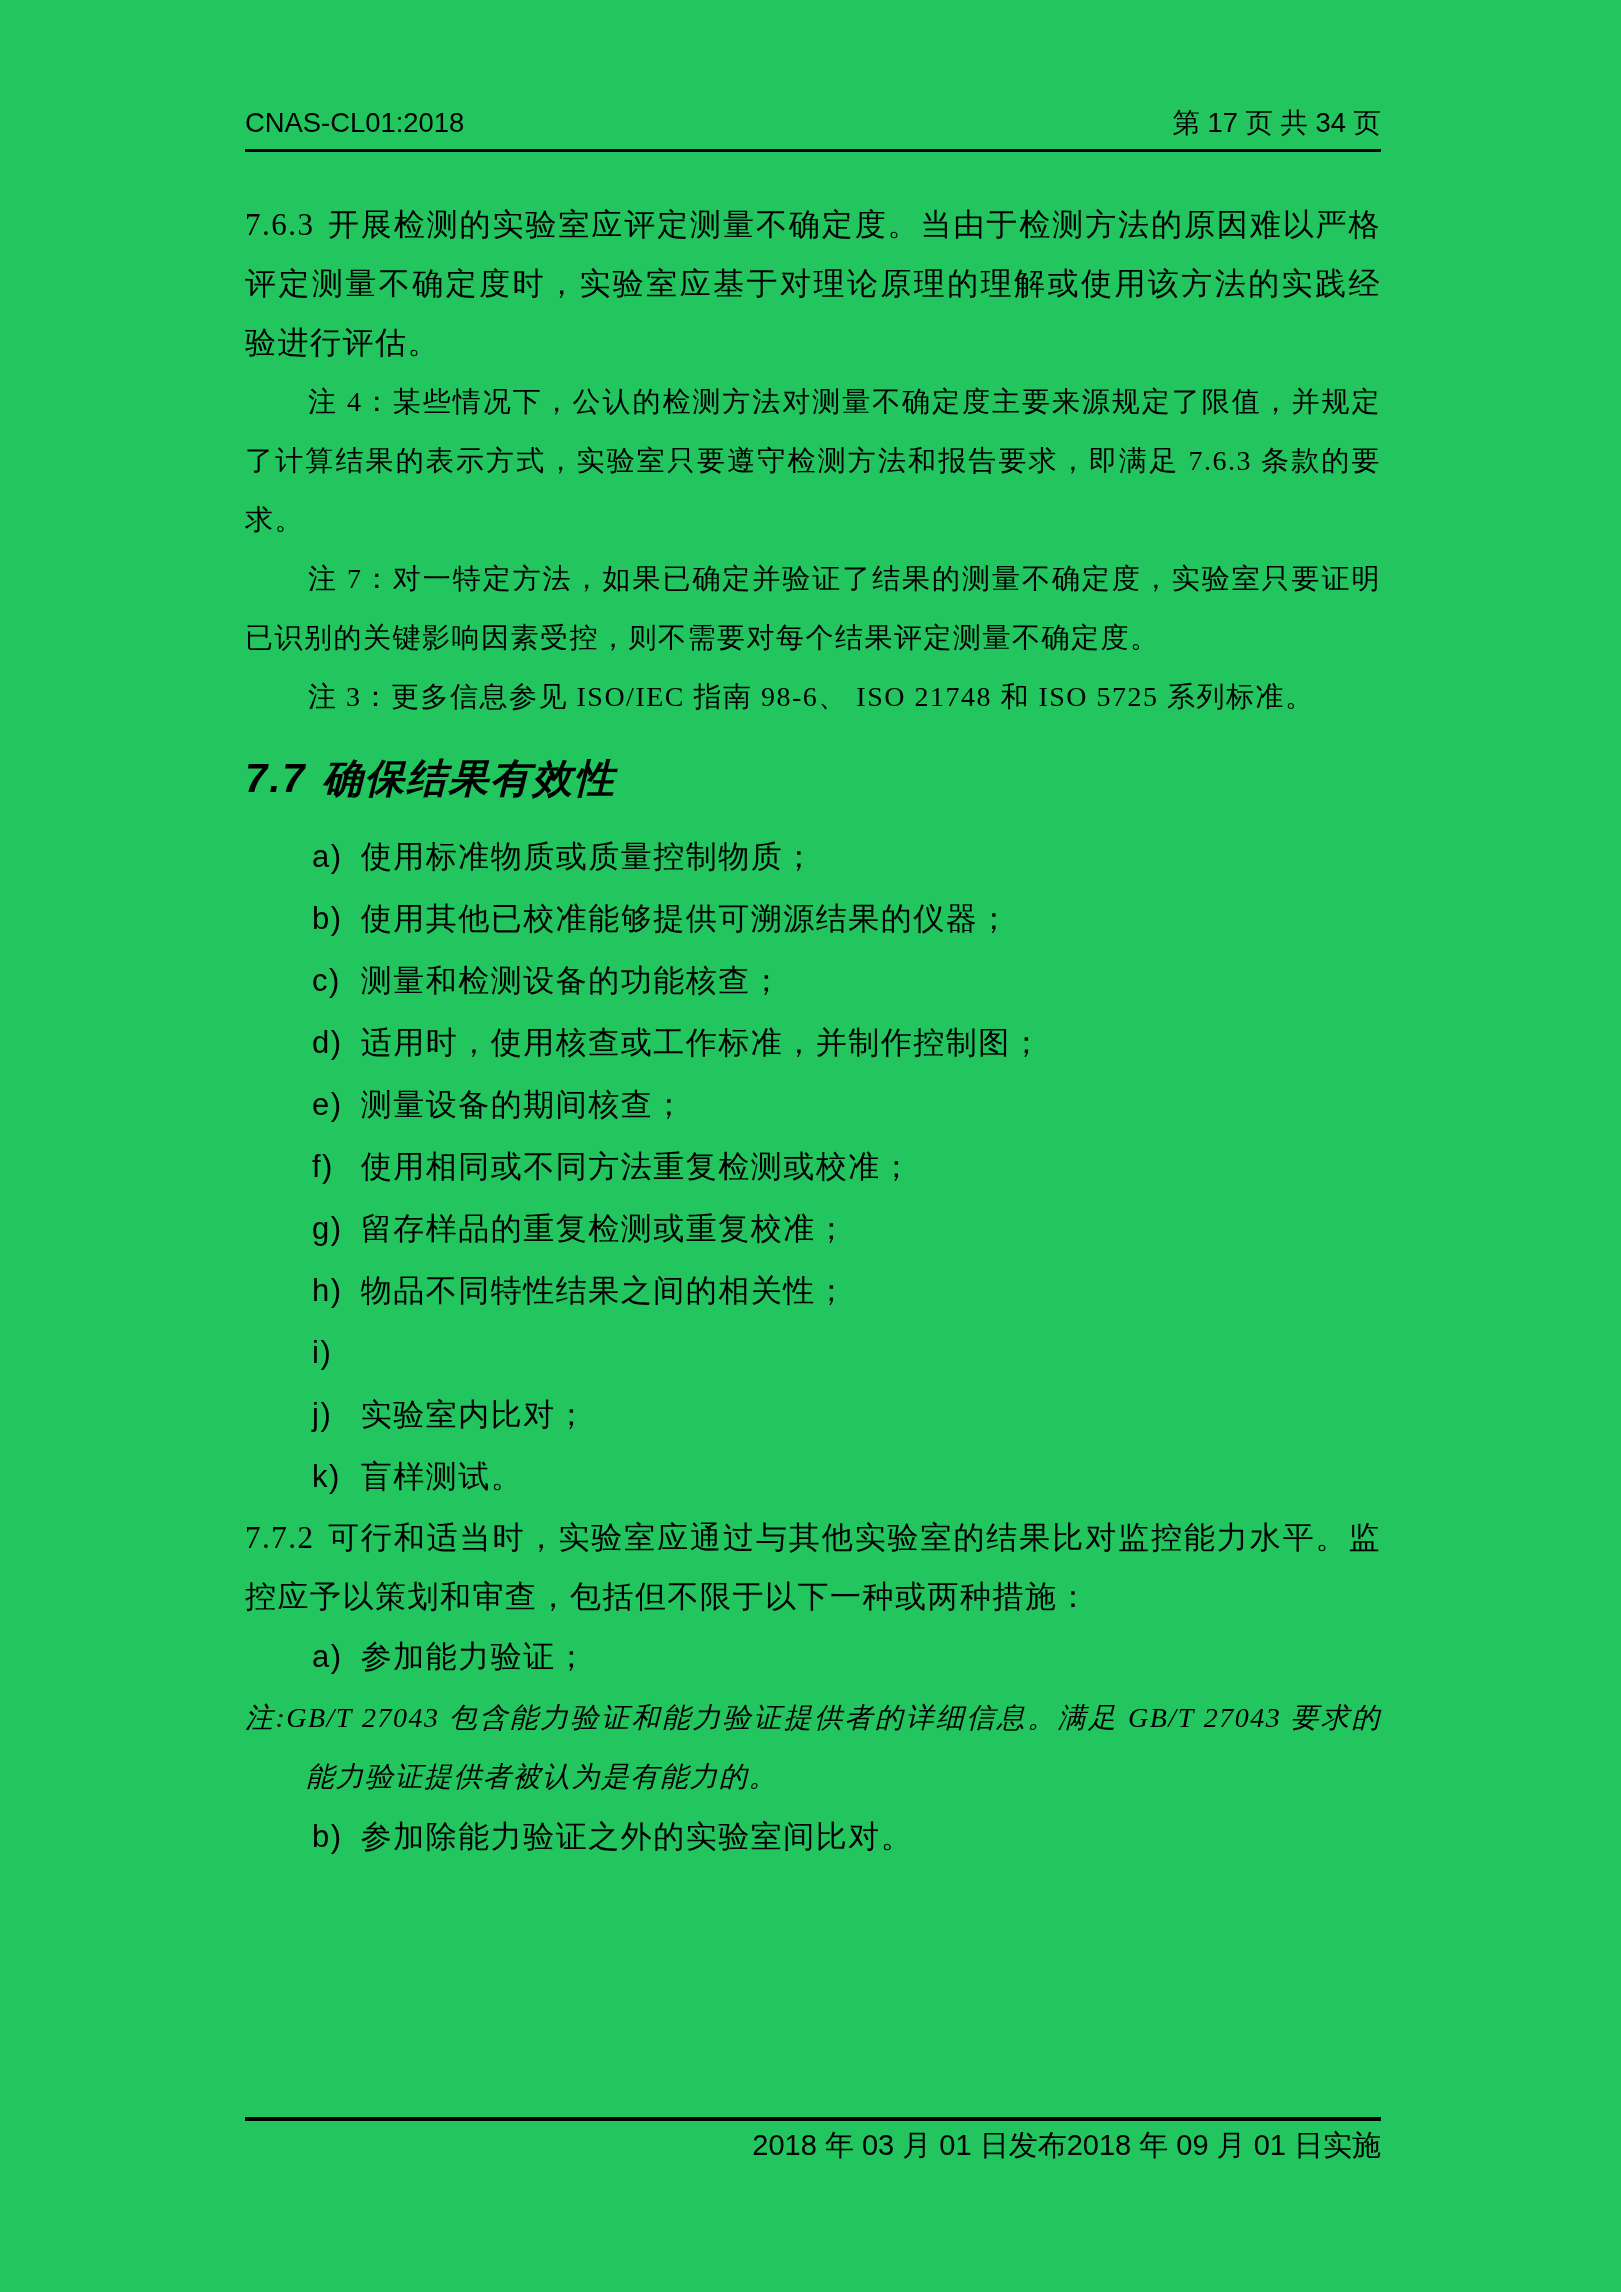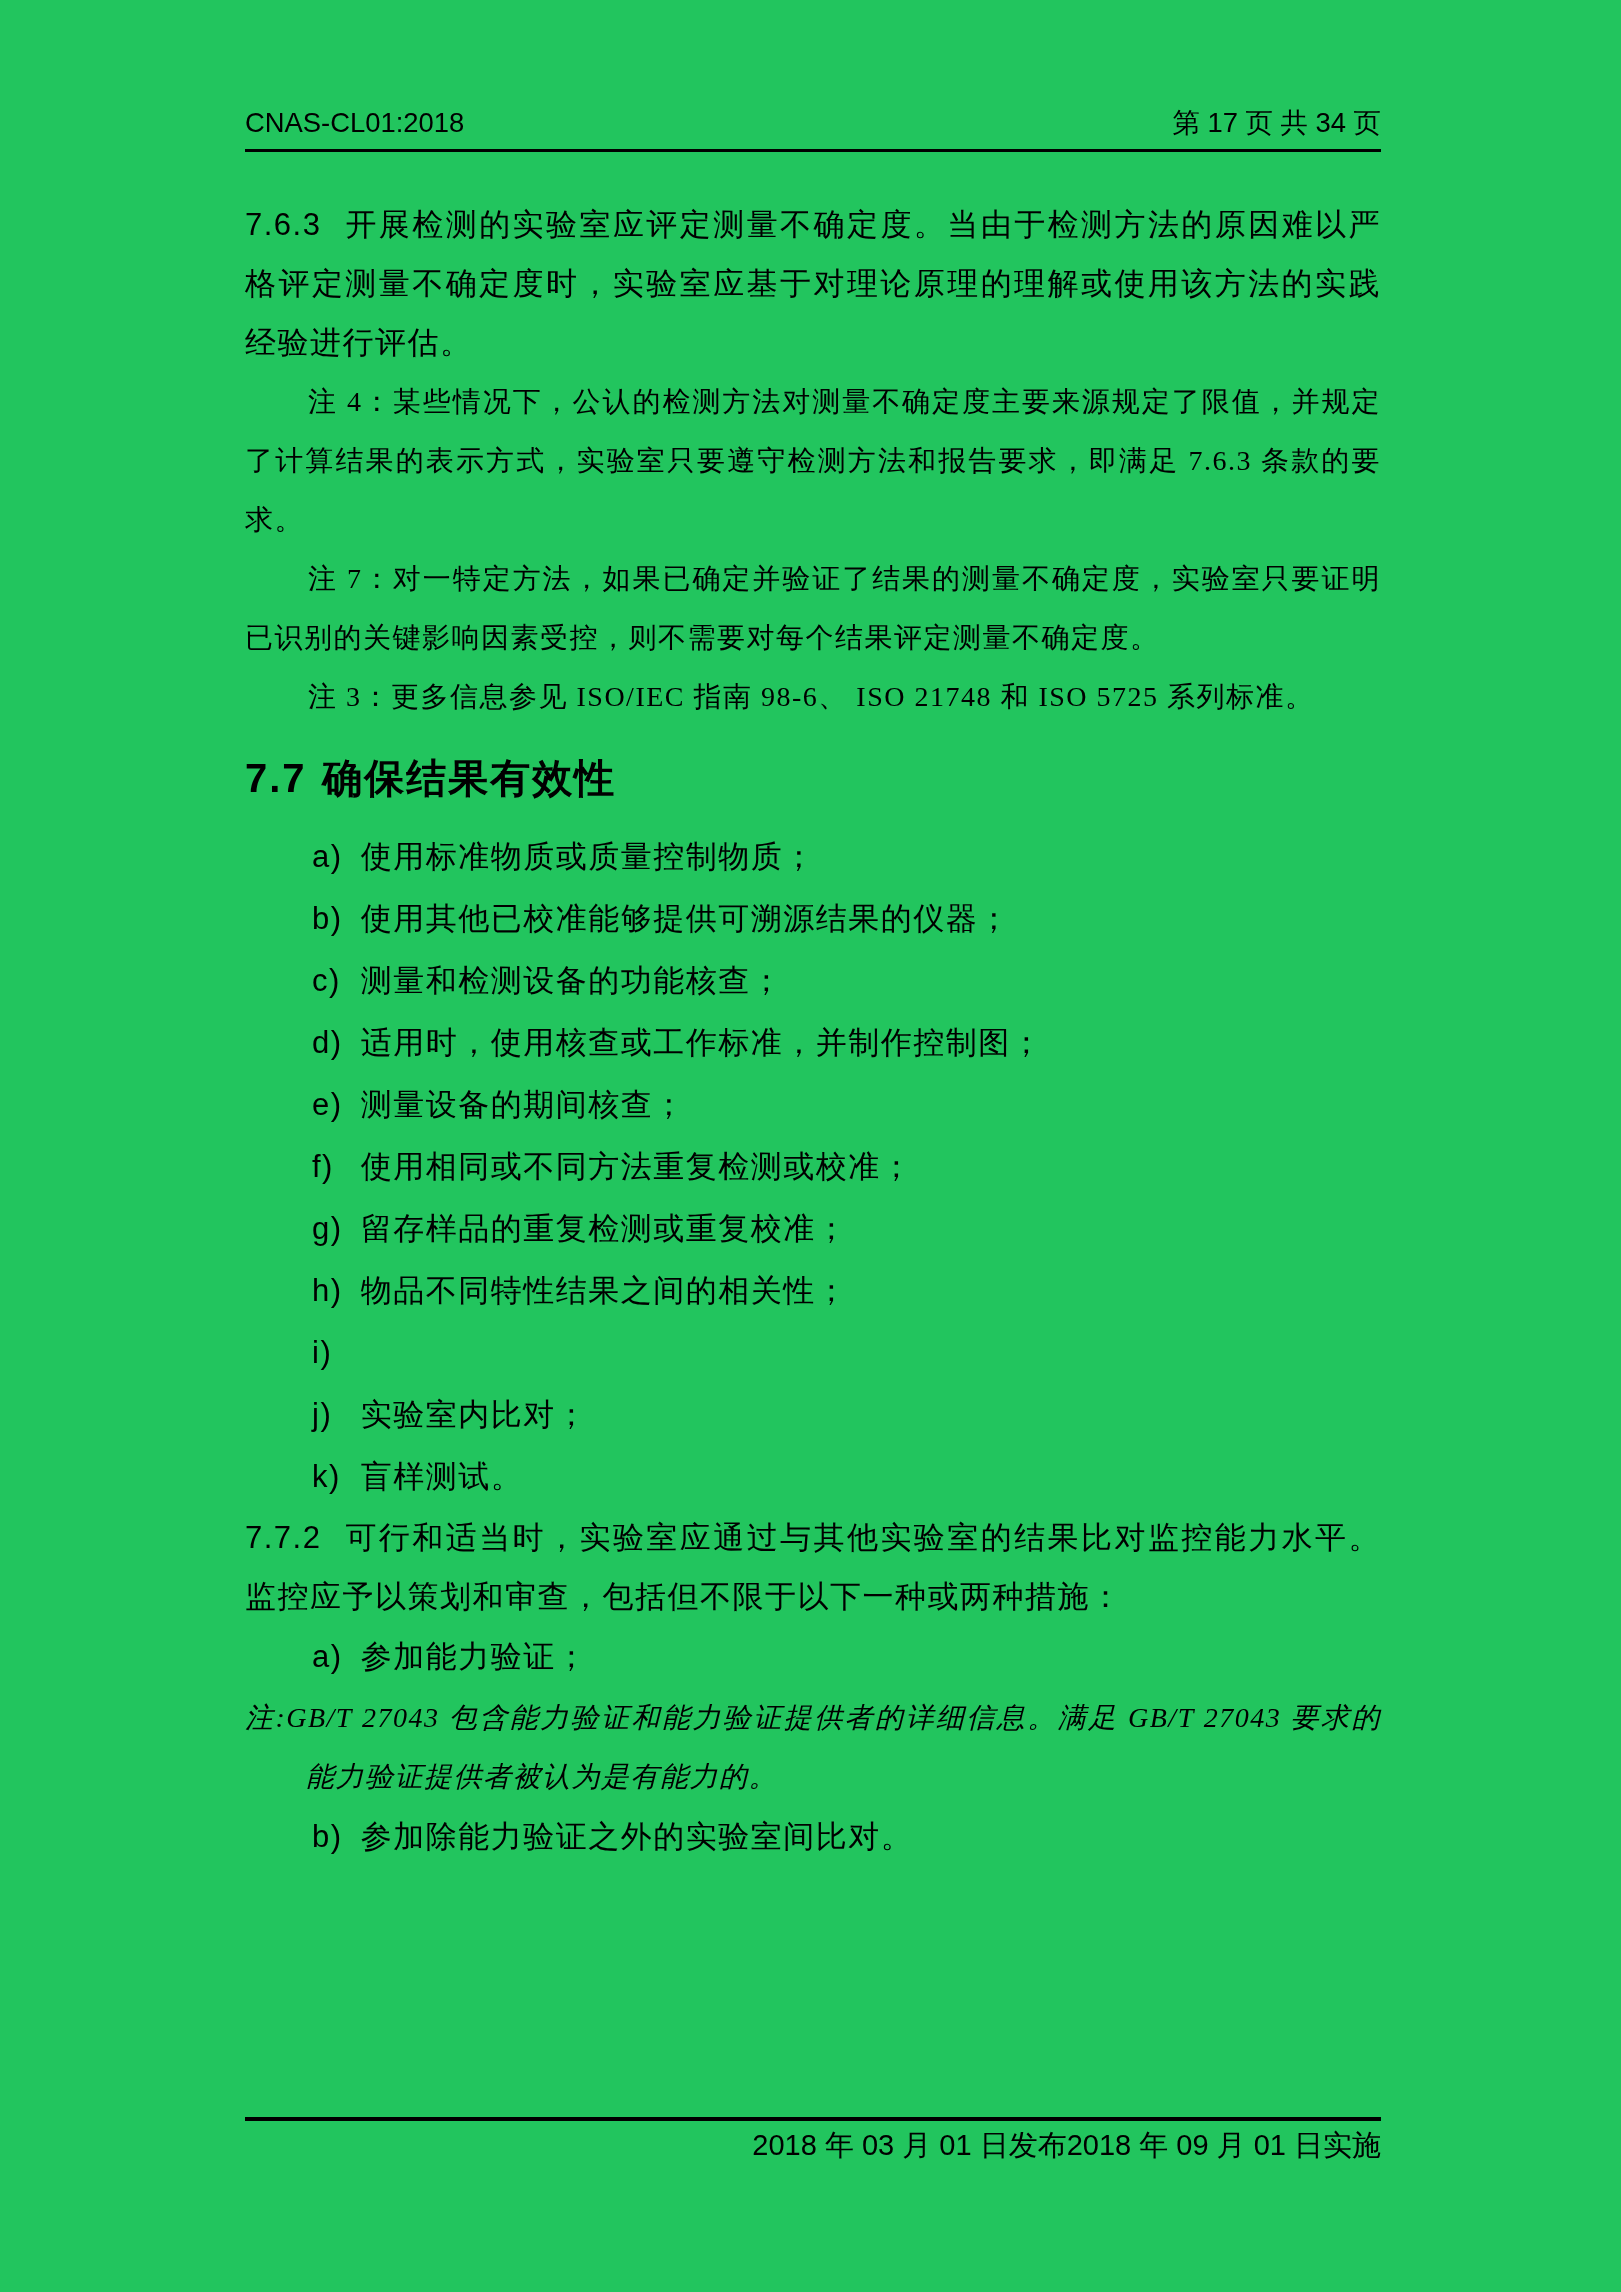--- a/index.html
+++ b/index.html
@@ -32,39 +32,40 @@
   
   .doc-main { margin-top: 43px; }
   .para {
     font-size: 31px;
     line-height: 59px;
     letter-spacing: 1.5px;
     text-align: justify;
     margin: 0;
   }
   .para .num {
-    font-family: Liberation Sans, sans-serif;
-    margin-right: 23px;
+    font-family: Liberation Serif, serif;
+    margin-right: 13px;
   }
   .note {
     font-size: 28px;
     line-height: 59px;
     letter-spacing: 1.5px;
     text-align: justify;
     margin: 0;
   }
   .note.first-indent { text-indent: 63px; }
   .note.hanging { padding-left: 61px; text-indent: -61px; font-style: italic; }
   .section-heading {
     font-family: "Liberation Sans", sans-serif;
     font-weight: bold;
     font-size: 40px;
     line-height: 55px;
     letter-spacing: 2px;
     margin: 25.5px 0 19.6px 0;
+    font-style: italic;
   }
   .section-heading .num { margin-right: 15.7px; }
   .item-list {
     list-style: none;
     margin: 0;
     padding: 0 0 0 67px;
   }
   .item-list li {
     display: flex;
     font-size: 31px;

